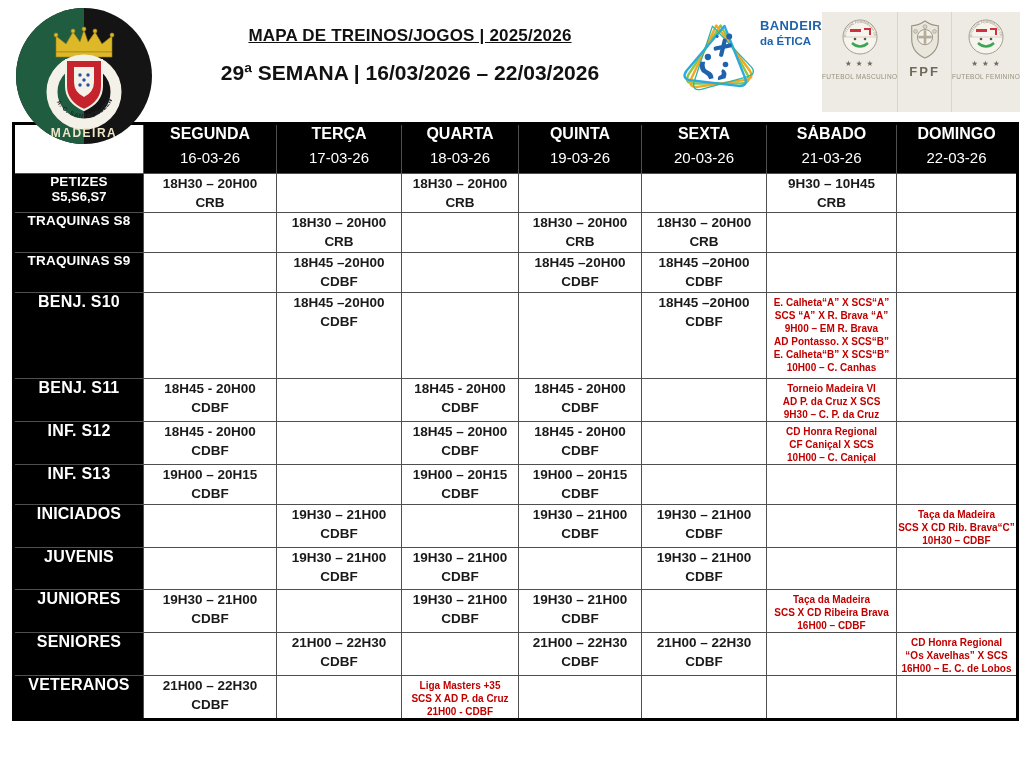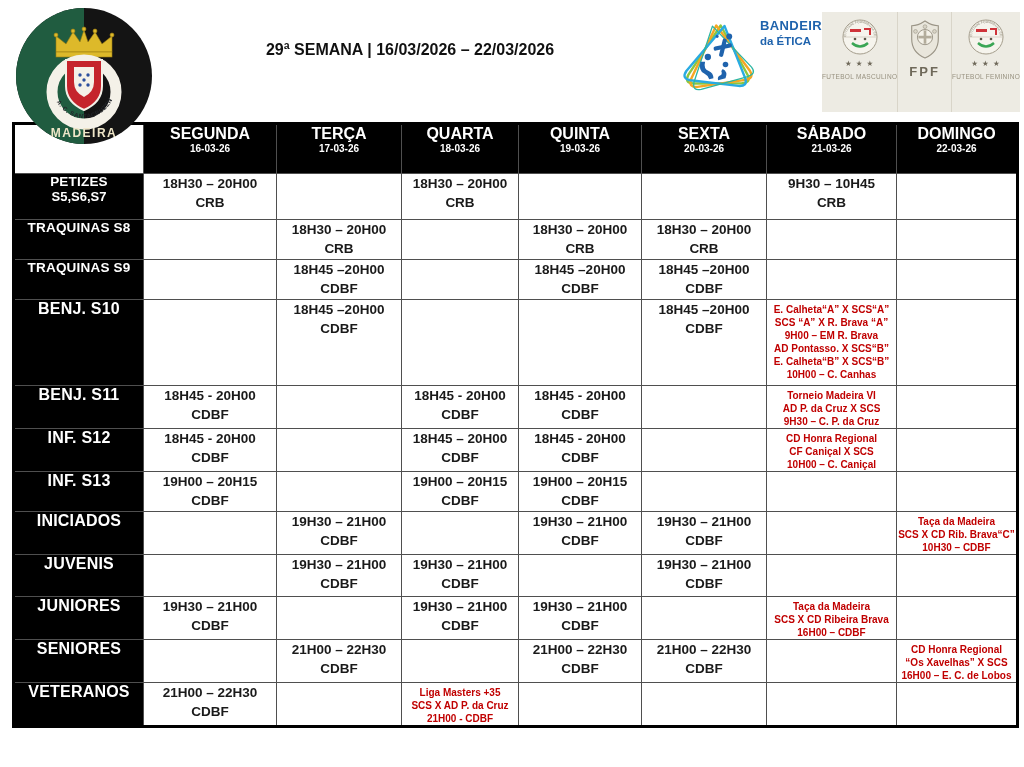--- a/index.html
+++ b/index.html
@@ -7,21 +7,21 @@
   body {
     width:1024px; height:767px; background:#ffffff; position:relative; overflow:hidden;
     font-family:"Liberation Sans", sans-serif; color:#1a1a1a;
   }
 
   
   .badge { position:absolute; left:14px; top:6px; width:140px; height:140px; z-index:5; }
 
   .title-block { position:absolute; left:185px; top:26px; width:450px; text-align:center; z-index:2; }
   .main-title { font-size:17px; font-weight:bold; text-decoration:underline; letter-spacing:.2px; color:#111; }
-  .sub-title  { margin-top:15px; font-size:16px; font-weight:bold; color:#111; }
+  .sub-title  { margin-top:15px; font-size:21px; font-weight:bold; color:#111; }
 
   .etica { position:absolute; left:680px; top:18px; width:166px; height:92px; display:flex; z-index:2; }
   .etica-text { color:#1f63ad; font-weight:bold; line-height:1.25; margin-left:2px; }
   .etica-line1 { font-size:13px; letter-spacing:.4px; }
   .etica-line2 { font-size:11.5px; }
 
   .fpf-block { position:absolute; left:822px; top:12px; width:198px; height:100px; background:#edebe3; display:flex; z-index:2; }
   .fpf-col { flex:1; display:flex; flex-direction:column; align-items:center; justify-content:flex-start; padding-top:6px; }
   .fpf-col + .fpf-col { border-left:1px solid #d9d5c9; }
   .fpf-stars { font-size:7.5px; color:#6f695a; letter-spacing:1px; margin-top:1px; }
@@ -29,36 +29,36 @@
   .fpf-label { font-size:13px; font-weight:bold; color:#6f695a; letter-spacing:2px; margin-top:4px; }
 
   
   table.schedule { position:absolute; left:12px; top:122px; border-collapse:collapse; table-layout:fixed; border:3px solid #000; z-index:1; }
   .schedule th, .schedule td { border:1.5px solid #4f4f4f; padding:0; vertical-align:top; overflow:hidden; }
 
   .corner { background:#ffffff; }
 
   .day-th { background:#000; color:#fff; height:50px; vertical-align:middle; text-align:center; }
   .day-name { font-size:16px; font-weight:bold; }
-  .day-date { font-size:10px; font-weight:bold; margin-top:0; }
+  .day-date { font-size:15px; font-weight:normal; margin-top:6px; }
 
   .row-th { background:#000; color:#fff; text-align:center; padding-top:3px; border-top-color:#000; border-bottom-color:#000; }
   .row-label { font-size:16px; font-weight:bold; letter-spacing:.2px; }
   .row-th.sm .row-label { font-size:13.5px; }
   .row-sublabel { font-size:13px; font-weight:bold; }
   .row-th.pink .row-label { color:#ef2b8d; font-size:16.5px; }
   .row-th.pink .row-sublabel { color:#ef2b8d; font-size:10.5px; }
 
   .schedule td { background:#fff; text-align:center; }
   td.time { padding-top:0; }
   td.time div { font-size:13.5px; font-weight:bold; color:#1a1a1a; line-height:1.42; }
   td.match { padding-top:3px; }
   td.match div { font-size:10px; font-weight:bold; color:#c00000; line-height:1.3; }
 
-  tbody tr:nth-child(1)  { height:46px; }
+  tbody tr:nth-child(1)  { height:39px; }
   tbody tr:nth-child(2)  { height:40px; }
   tbody tr:nth-child(3)  { height:40px; }
   tbody tr:nth-child(4)  { height:86px; }
   tbody tr:nth-child(5)  { height:42px; }
   tbody tr:nth-child(6)  { height:42px; }
   tbody tr:nth-child(7)  { height:40px; }
   tbody tr:nth-child(8)  { height:42px; }
   tbody tr:nth-child(9)  { height:42px; }
   tbody tr:nth-child(10) { height:42px; }
   tbody tr:nth-child(11) { height:42px; }
@@ -98,20 +98,21 @@
         <circle cx="74" cy="69" r="1.7"></circle>
         <circle cx="70" cy="74" r="1.7"></circle>
         <circle cx="66" cy="79" r="1.7"></circle>
         <circle cx="74" cy="79" r="1.7"></circle>
     </g>
     <text x="70" y="131" text-anchor="middle" font-size="12" font-weight="bold" fill="#efe6c8" letter-spacing="1.5">MADEIRA</text>
   </svg>
 </div>
 
 <div class="title-block">
+  <div class="main-title">MAPA DE TREINOS/JOGOS | 2025/2026</div>
   <div class="sub-title">29ª SEMANA | 16/03/2026 – 22/03/2026</div>
 </div>
 
 <div class="etica">
   <svg viewBox="0 0 84 84" width="78" height="78">
     <g fill="none" stroke-width="2.6" stroke-linejoin="round">
       <path d="M42 8 L74 60 Q78 68 68 69 L16 72 Q6 72 10 63 Z" stroke="#8dc63f" transform="rotate(3 42 42)"></path>
       <path d="M42 8 L74 60 Q78 68 68 69 L16 72 Q6 72 10 63 Z" stroke="#f5a623" transform="rotate(-5 42 42)"></path>
       <path d="M42 8 L74 60 Q78 68 68 69 L16 72 Q6 72 10 63 Z" stroke="#29abe2" transform="rotate(10 42 42)"></path>
       <path d="M42 8 L74 60 Q78 68 68 69 L16 72 Q6 72 10 63 Z" stroke="#2bb6a3" transform="rotate(-12 42 42)" stroke-width="1.4"></path>

